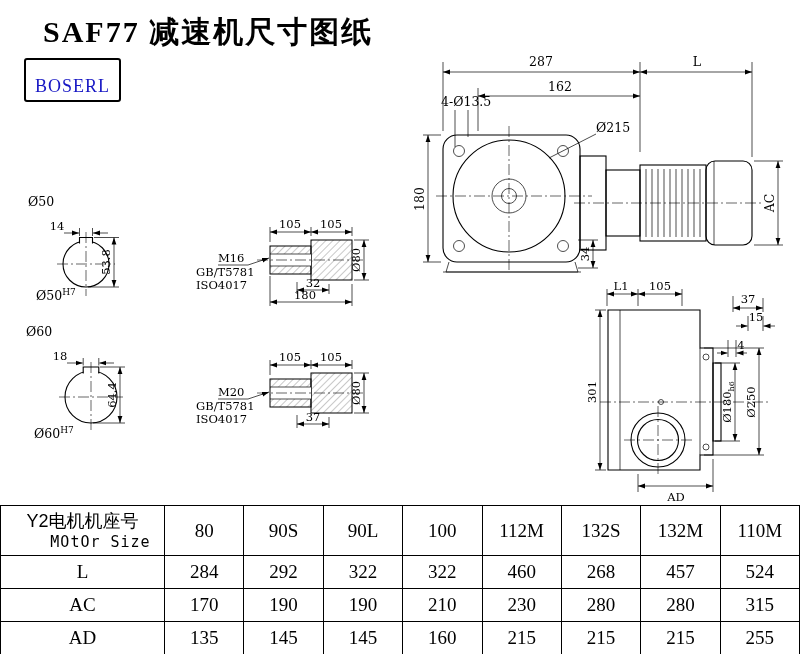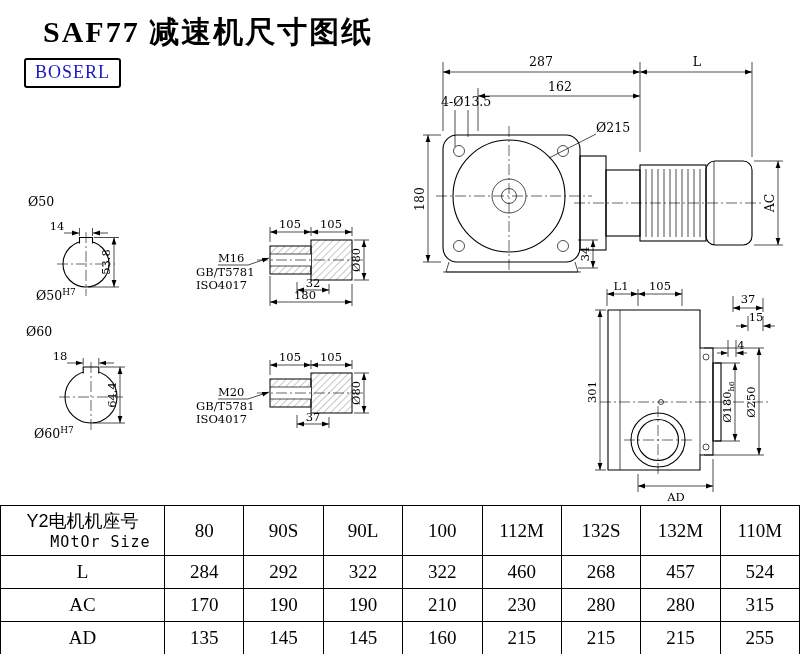--- a/index.html
+++ b/index.html
@@ -5,21 +5,21 @@
   * { margin:0; padding:0; box-sizing:border-box; }
   html,body { width:800px; height:654px; }
   body { background:#ffffff; position:relative; overflow:hidden;
          font-family:"Liberation Sans", sans-serif; color:#000; }
 
   .page-title { position:absolute; left:27px; top:12px;
     font-family:"Liberation Serif", serif; font-weight:bold;
     font-size:30px; letter-spacing:2px; color:#000;margin-left:16px; }
 
   .brand-box { position:absolute; left:24px; top:58px;
-    border:2px solid #000; border-radius:3px; padding:2px 9px 3px; background:#fff; }
+    border:2px solid #000; border-radius:3px; padding:16px 9px 3px; background:#fff; }
   .brand-box span { font-family:"Liberation Serif", serif; font-size:18px;
     color:#1717c4; letter-spacing:1px; }
 
   svg.drawing { position:absolute; left:0; top:0; }
 
   
   .ln { fill:none; stroke:#000; stroke-width:1.1; }
   .tn { fill:none; stroke:#000; stroke-width:0.7; }
   .cl { fill:none; stroke:#000; stroke-width:0.6; stroke-dasharray:11 3 2 3; }
   .dim { fill:none; stroke:#000; stroke-width:0.7;

